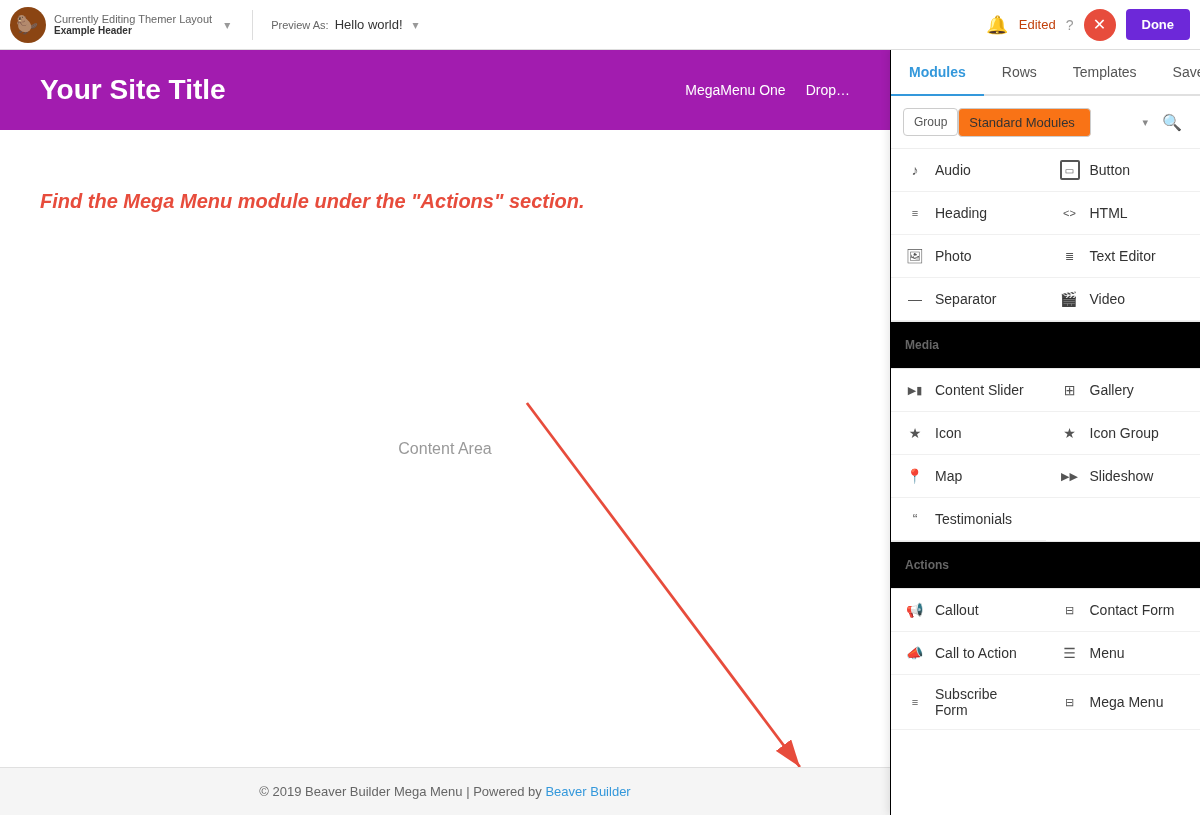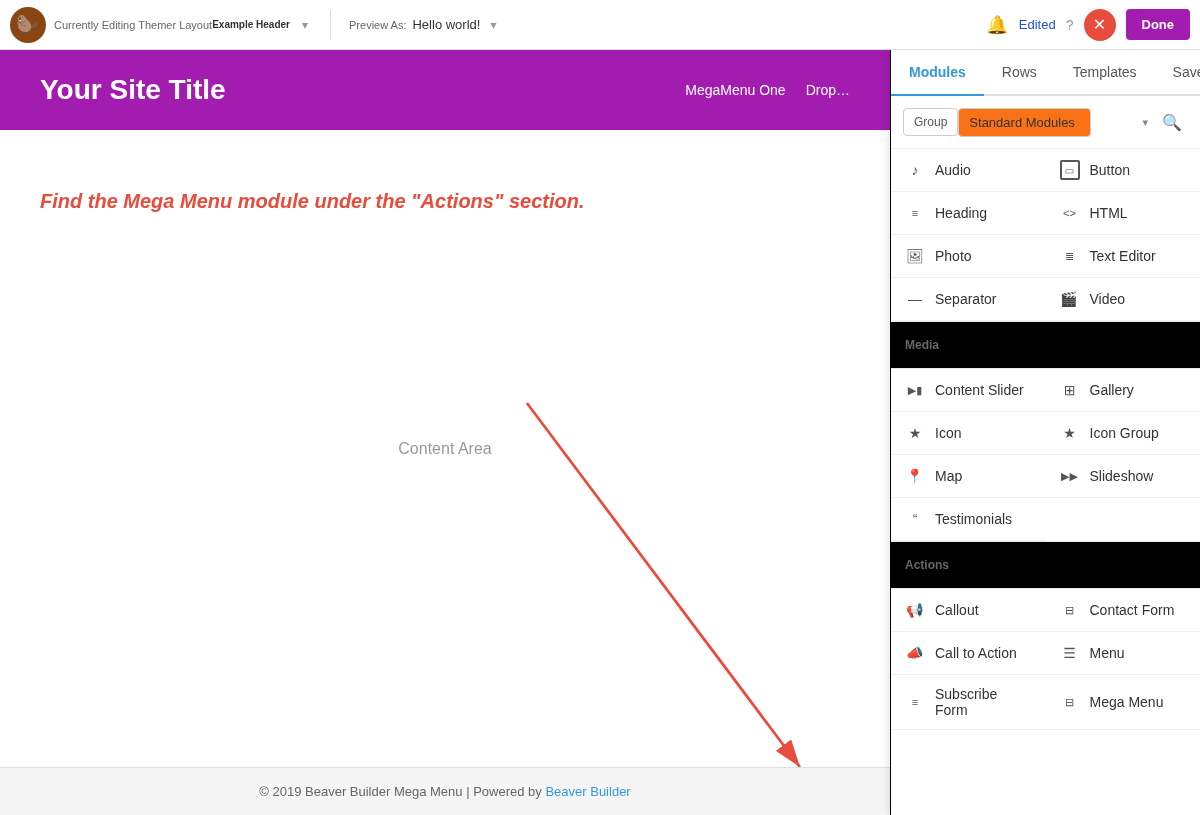--- a/index.html
+++ b/index.html
@@ -10,39 +10,39 @@
       display: flex; align-items: center; background: #fff; height: 50px;
       border-bottom: 1px solid #ddd; padding: 0 10px; gap: 0; z-index: 100; position: relative;
     }
     .topbar-left {
       display: flex; align-items: center; gap: 8px; flex: 1;
     }
     .beaver-logo {
       width: 36px; height: 36px; background: #8B4513; border-radius: 50%;
       display: flex; align-items: center; justify-content: center; font-size: 18px; flex-shrink: 0;
     }
-    .editing-info { display: flex; flex-direction: row; }
+    .editing-info { display: flex; flex-direction: column; }
     .editing-label { font-size: 11px; color: #666; }
     .editing-name { font-size: 10px; font-weight: 600; color: #333; }
     .topbar-chevron {
       color: #999; font-size: 12px; cursor: pointer; padding: 4px;
     }
     .topbar-divider { width: 1px; height: 30px; background: #ddd; margin: 0 10px; }
     .preview-section { display: flex; align-items: center; gap: 6px; }
     .preview-label { font-size: 11px; color: #666; }
     .preview-value { font-size: 13px; font-weight: 500; color: #333; }
     .topbar-right { display: flex; align-items: center; gap: 10px; margin-left: auto; }
-    .edited-text { font-size: 13px; color: #1d4ed8; }
+    .edited-text { font-size: 13px; color: #c2410c; }
     .help-icon { color: #999; cursor: pointer; font-size: 14px; }
     .close-btn {
       width: 32px; height: 32px; background: #e74c3c; border-radius: 50%;
       display: flex; align-items: center; justify-content: center; cursor: pointer; color: #fff; font-size: 16px;
     }
     .done-btn {
-      background: #a21caf; color: #fff; border: none; border-radius: 4px;
+      background: #6d28d9; color: #fff; border: none; border-radius: 4px;
       padding: 8px 16px; font-size: 13px; font-weight: 600; cursor: pointer;
     }
     .bell-icon { font-size: 18px; color: #555; cursor: pointer; }
 
     
     #main-content {
       display: flex; height: calc(815px - 50px); position: relative;
     }
 
     

